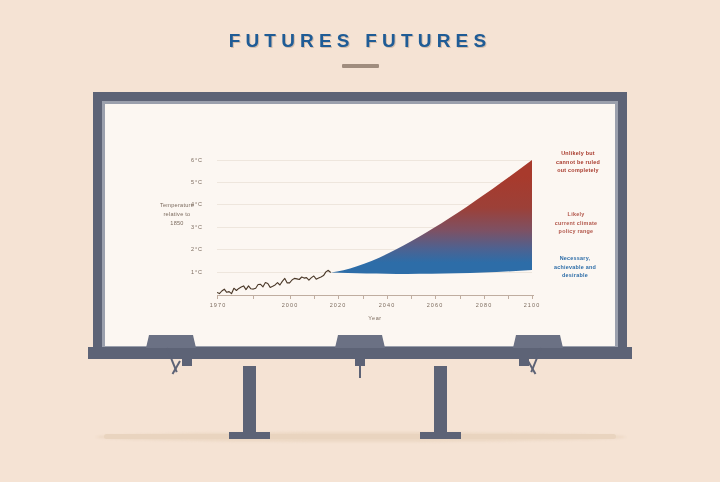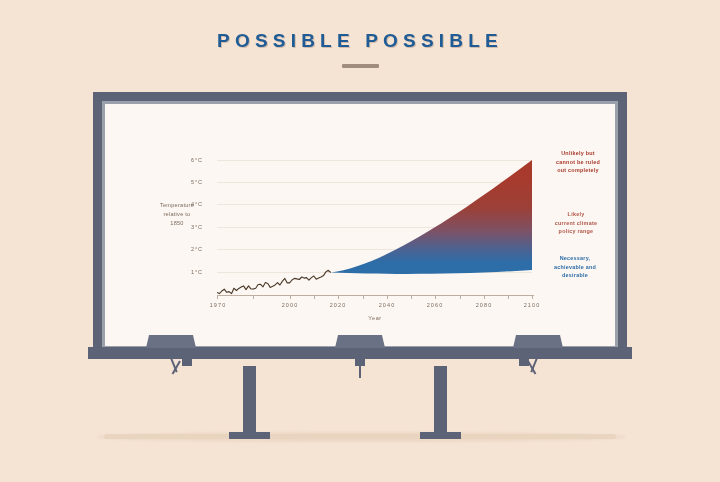--- a/index.html
+++ b/index.html
@@ -119,21 +119,21 @@
     font-size:5.4px;font-weight:bold;line-height:8.6px;letter-spacing:.25px;
   }
   #anno-high{left:430px;top:45px;color:#a83a2c;}
   #anno-mid{left:428px;top:106px;color:#b2564a;}
   #anno-low{left:427px;top:150px;color:#2d6da8;}
 </style>
 </head>
 <body>
 
 <div id="title-block">
-  <div id="page-title">POSSIBLE POSSIBLE</div>
+  <div id="page-title">FUTURES FUTURES</div>
   <div id="title-rule"></div>
 </div>
 
 <div id="ground-shadow"></div>
 <div id="ground-band"></div>
 
 <div class="leg leg-post" style="left:243px;top:366px;"></div>
 <div class="leg leg-foot" style="left:229px;top:432px;"></div>
 <div class="leg leg-post" style="left:434px;top:366px;"></div>
 <div class="leg leg-foot" style="left:420px;top:432px;"></div>

